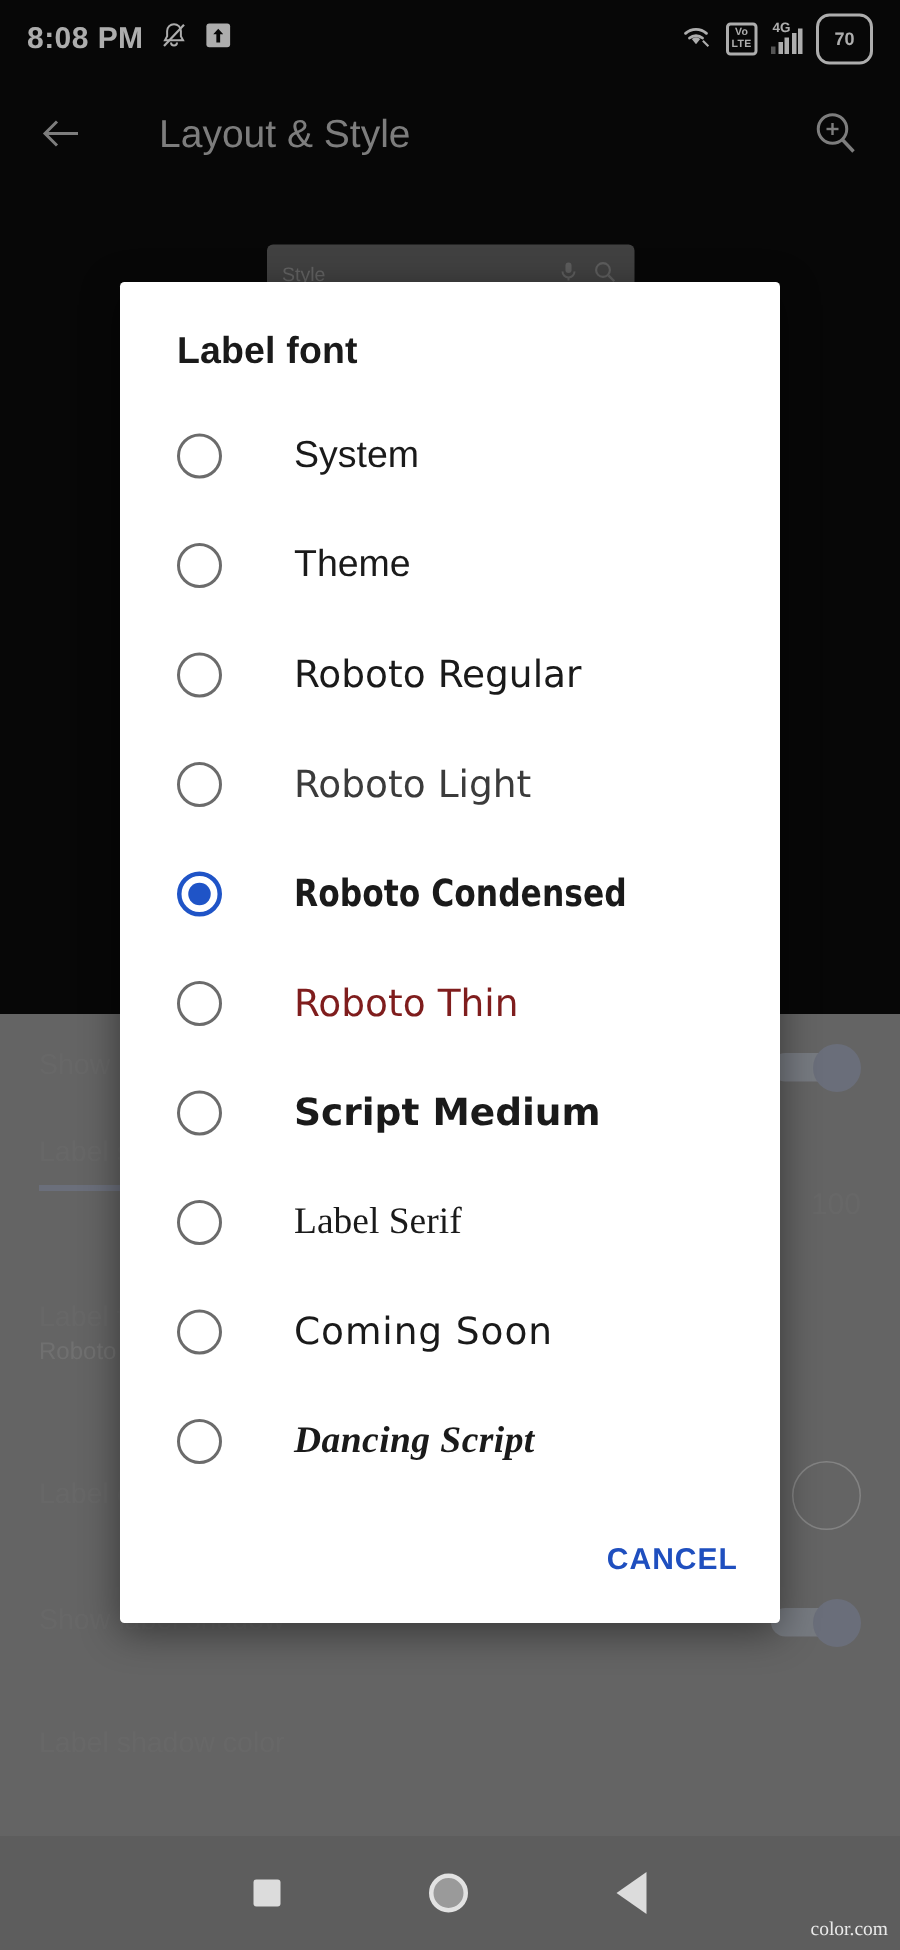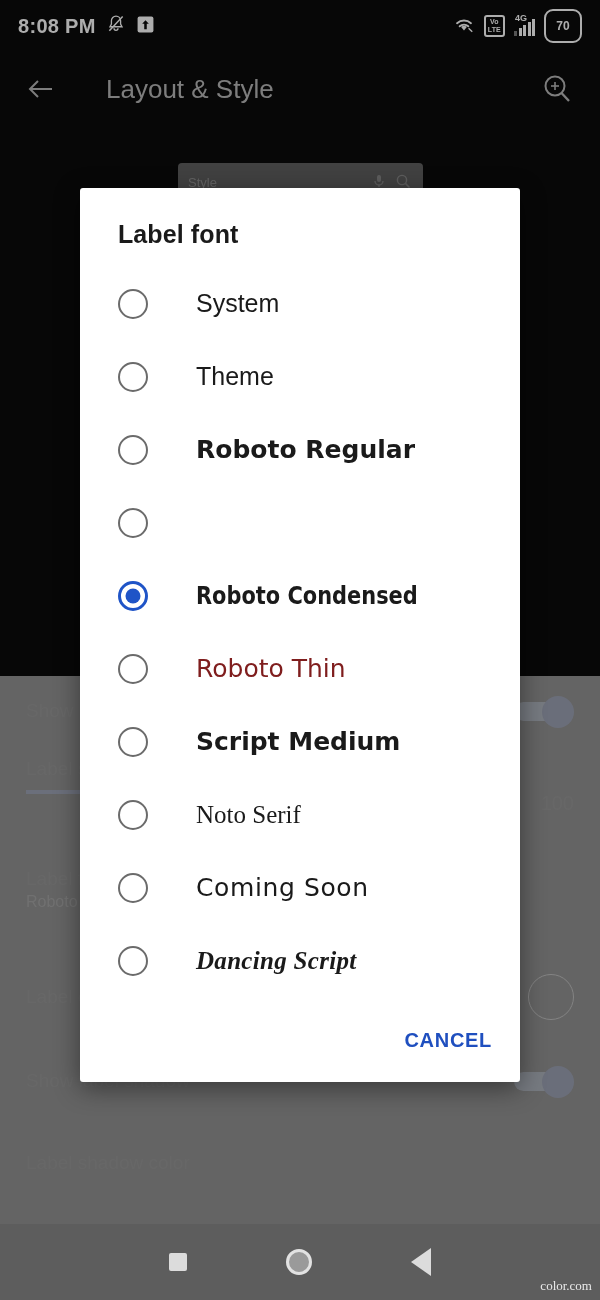--- a/index.html
+++ b/index.html
@@ -275,21 +275,21 @@
   .radio-label {
     margin-left: 48px;
     font-size: 25px;
     color: #1a1a1a;
     white-space: nowrap;
   }
 
   
   .f-system   { font-family: "Liberation Sans", sans-serif; font-weight: normal; }
   .f-theme    { font-family: "Liberation Sans", sans-serif; font-weight: normal; }
-  .f-regular  { font-family: "DejaVu Sans", sans-serif; font-weight: bold; }
+  .f-regular  { font-family: "DejaVu Sans", sans-serif; font-weight: normal; }
   .f-light    { font-family: "DejaVu Sans", sans-serif; font-weight: normal; color:#3b3b3b; }
   .f-condensed{ font-family: "Liberation Sans Narrow","DejaVu Sans Condensed","DejaVu Sans", sans-serif;
                 font-weight: bold; transform: scaleX(.93); transform-origin: left center; }
   .f-thin     { font-family: "DejaVu Sans", sans-serif; font-weight: normal; color:#7f1d1d; }
   .f-medium   { font-family: "DejaVu Sans", sans-serif; font-weight: bold; }
   .f-serif    { font-family: "Liberation Serif","DejaVu Serif", serif; font-weight: normal; }
   .f-coming   { font-family: "DejaVu Sans", sans-serif; font-weight: normal; letter-spacing:.6px; }
   .f-dancing  { font-family: "Liberation Serif","DejaVu Serif", serif; font-style: italic; font-weight: bold; letter-spacing:.3px; }
 
   #dialog-actions {
@@ -502,36 +502,37 @@
         <div class="radio-row">
           <div class="radio-mark"></div>
           <div class="radio-label f-theme">Theme</div>
         </div>
         <div class="radio-row">
           <div class="radio-mark"></div>
           <div class="radio-label f-regular">Roboto Regular</div>
         </div>
         <div class="radio-row">
           <div class="radio-mark"></div>
+          <div class="radio-label f-light">Roboto Light</div>
         </div>
         <div class="radio-row selected">
           <div class="radio-mark"></div>
           <div class="radio-label f-condensed">Roboto Condensed</div>
         </div>
         <div class="radio-row">
           <div class="radio-mark"></div>
           <div class="radio-label f-thin">Roboto Thin</div>
         </div>
         <div class="radio-row">
           <div class="radio-mark"></div>
           <div class="radio-label f-medium">Script Medium</div>
         </div>
         <div class="radio-row">
           <div class="radio-mark"></div>
-          <div class="radio-label f-serif">Noto Serif</div>
+          <div class="radio-label f-serif">Label Serif</div>
         </div>
         <div class="radio-row">
           <div class="radio-mark"></div>
           <div class="radio-label f-coming">Coming Soon</div>
         </div>
         <div class="radio-row">
           <div class="radio-mark"></div>
           <div class="radio-label f-dancing">Dancing Script</div>
         </div>
       </div>

